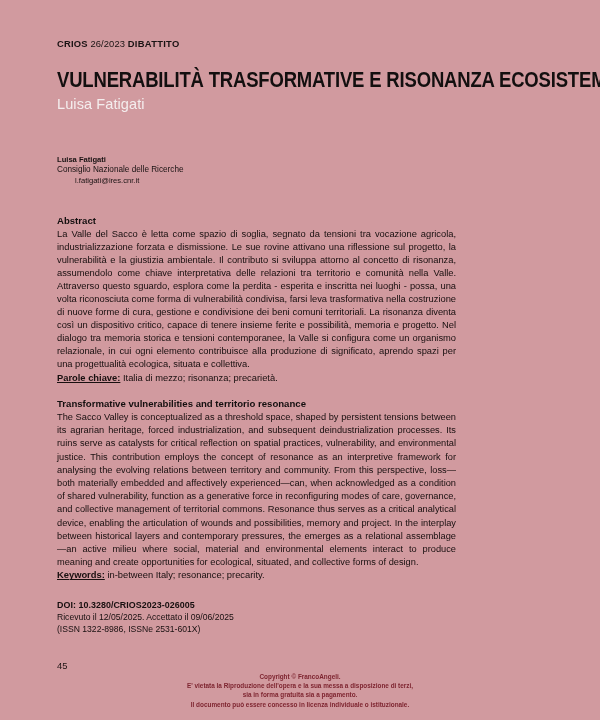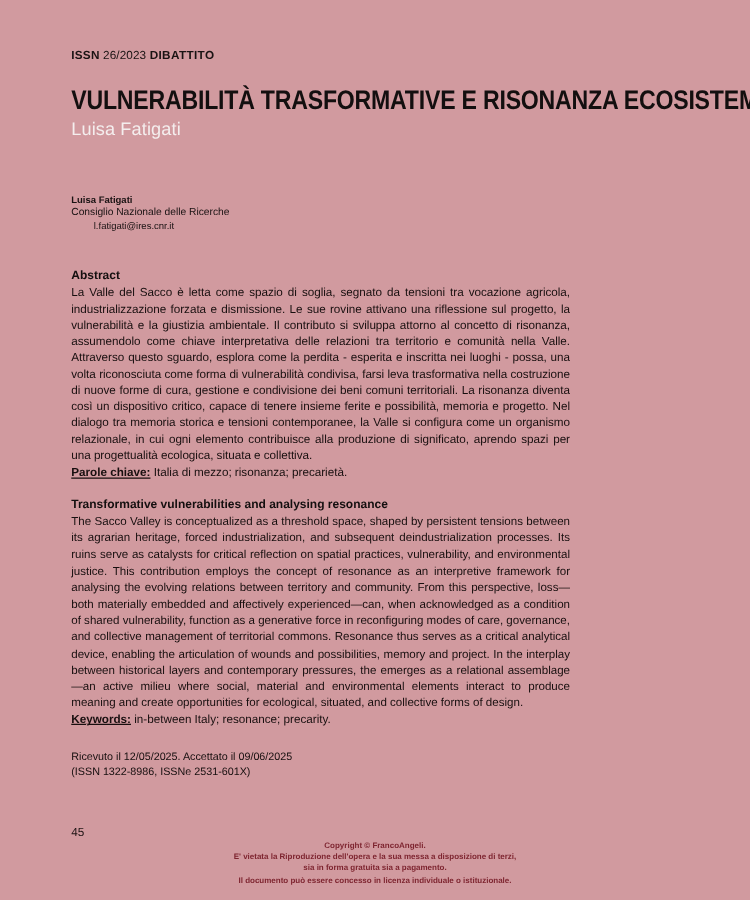--- a/index.html
+++ b/index.html
@@ -162,45 +162,46 @@
     font-weight: bold;
   }
   .footer div { white-space: nowrap; }
 </style>
 </head>
 <body>
 
 <div class="page">
 
   <div class="running-head">
-    <span class="rh-crios">ISSN</span><span> </span><span class="rh-issue">26/2023</span><span> </span><span class="rh-section">DIBATTITO</span>
+    <span class="rh-crios">CRIOS</span><span> </span><span class="rh-issue">26/2023</span><span> </span><span class="rh-section">DIBATTITO</span>
   </div>
 
   <div class="title">VULNERABILITÀ TRASFORMATIVE E RISONANZA ECOSISTEMICA</div>
   <div class="author-hero">Luisa Fatigati</div>
 
   <div class="affil">
     <div class="affil-name">Luisa Fatigati</div>
     <div class="affil-org">Consiglio Nazionale delle Ricerche</div>
     <div class="affil-email">l.fatigati@ires.cnr.it</div>
   </div>
 
   <div class="col" id="abstract-block">
     <div class="sec-heading">Abstract</div>
     <p class="para-it">La Valle del Sacco è letta come spazio di soglia, segnato da tensioni tra vocazione agricola, industrializzazione forzata e dismissione. Le sue rovine attivano una riflessione sul progetto, la vulnerabilità e la giustizia ambientale. Il contributo si sviluppa attorno al concetto di risonanza, assumendolo come chiave interpretativa delle relazioni tra territorio e comunità nella Valle. Attraverso questo sguardo, esplora come la perdita - esperita e inscritta nei luoghi - possa, una volta riconosciuta come forma di vulnerabilità condivisa, farsi leva trasformativa nella costruzione di nuove forme di cura, gestione e condivisione dei beni comuni territoriali. La risonanza diventa così un dispositivo critico, capace di tenere insieme ferite e possibilità, memoria e progetto. Nel dialogo tra memoria storica e tensioni contemporanee, la Valle si configura come un organismo relazionale, in cui ogni elemento contribuisce alla produzione di significato, aprendo spazi per una progettualità ecologica, situata e collettiva.</p>
     <p class="kw"><b>Parole chiave:</b> <span>Italia di mezzo; risonanza; precarietà.</span></p>
   </div>
 
   <div class="col" id="english-block">
-    <div class="sec-heading">Transformative vulnerabilities and analysing resonance</div>
+    <div class="sec-heading">Transformative vulnerabilities and territorio resonance</div>
     <p class="para-en">The Sacco Valley is conceptualized as a threshold space, shaped by persistent tensions between its agrarian heritage, forced industrialization, and subsequent deindustrialization processes. Its ruins serve as catalysts for critical reflection on spatial practices, vulnerability, and environmental justice. This contribution employs the concept of resonance as an interpretive framework for analysing the evolving relations between territory and community. From this perspective, loss—both materially embedded and affectively experienced—can, when acknowledged as a condition of shared vulnerability, function as a generative force in reconfiguring modes of care, governance, and collective management of territorial commons. Resonance thus serves as a critical analytical device, enabling the articulation of wounds and possibilities, memory and project. In the interplay between historical layers and contemporary pressures, the emerges as a relational assemblage—an active milieu where social, material and environmental elements interact to produce meaning and create opportunities for ecological, situated, and collective forms of design.</p>
     <p class="kw"><b>Keywords:</b> <span>in-between Italy; resonance; precarity.</span></p>
   </div>
 
   <div class="col" id="doi-block">
+    <div class="doi-line">DOI: 10.3280/CRIOS2023-026005</div>
     <div>Ricevuto il 12/05/2025. Accettato il 09/06/2025</div>
     <div>(ISSN 1322-8986, ISSNe 2531-601X)</div>
   </div>
 
   <div class="folio">45</div>
 
   <div class="footer">
     <div>Copyright © FrancoAngeli.</div>
     <div>E' vietata la Riproduzione dell'opera e la sua messa a disposizione di terzi,</div>
     <div>sia in forma gratuita sia a pagamento.</div>

